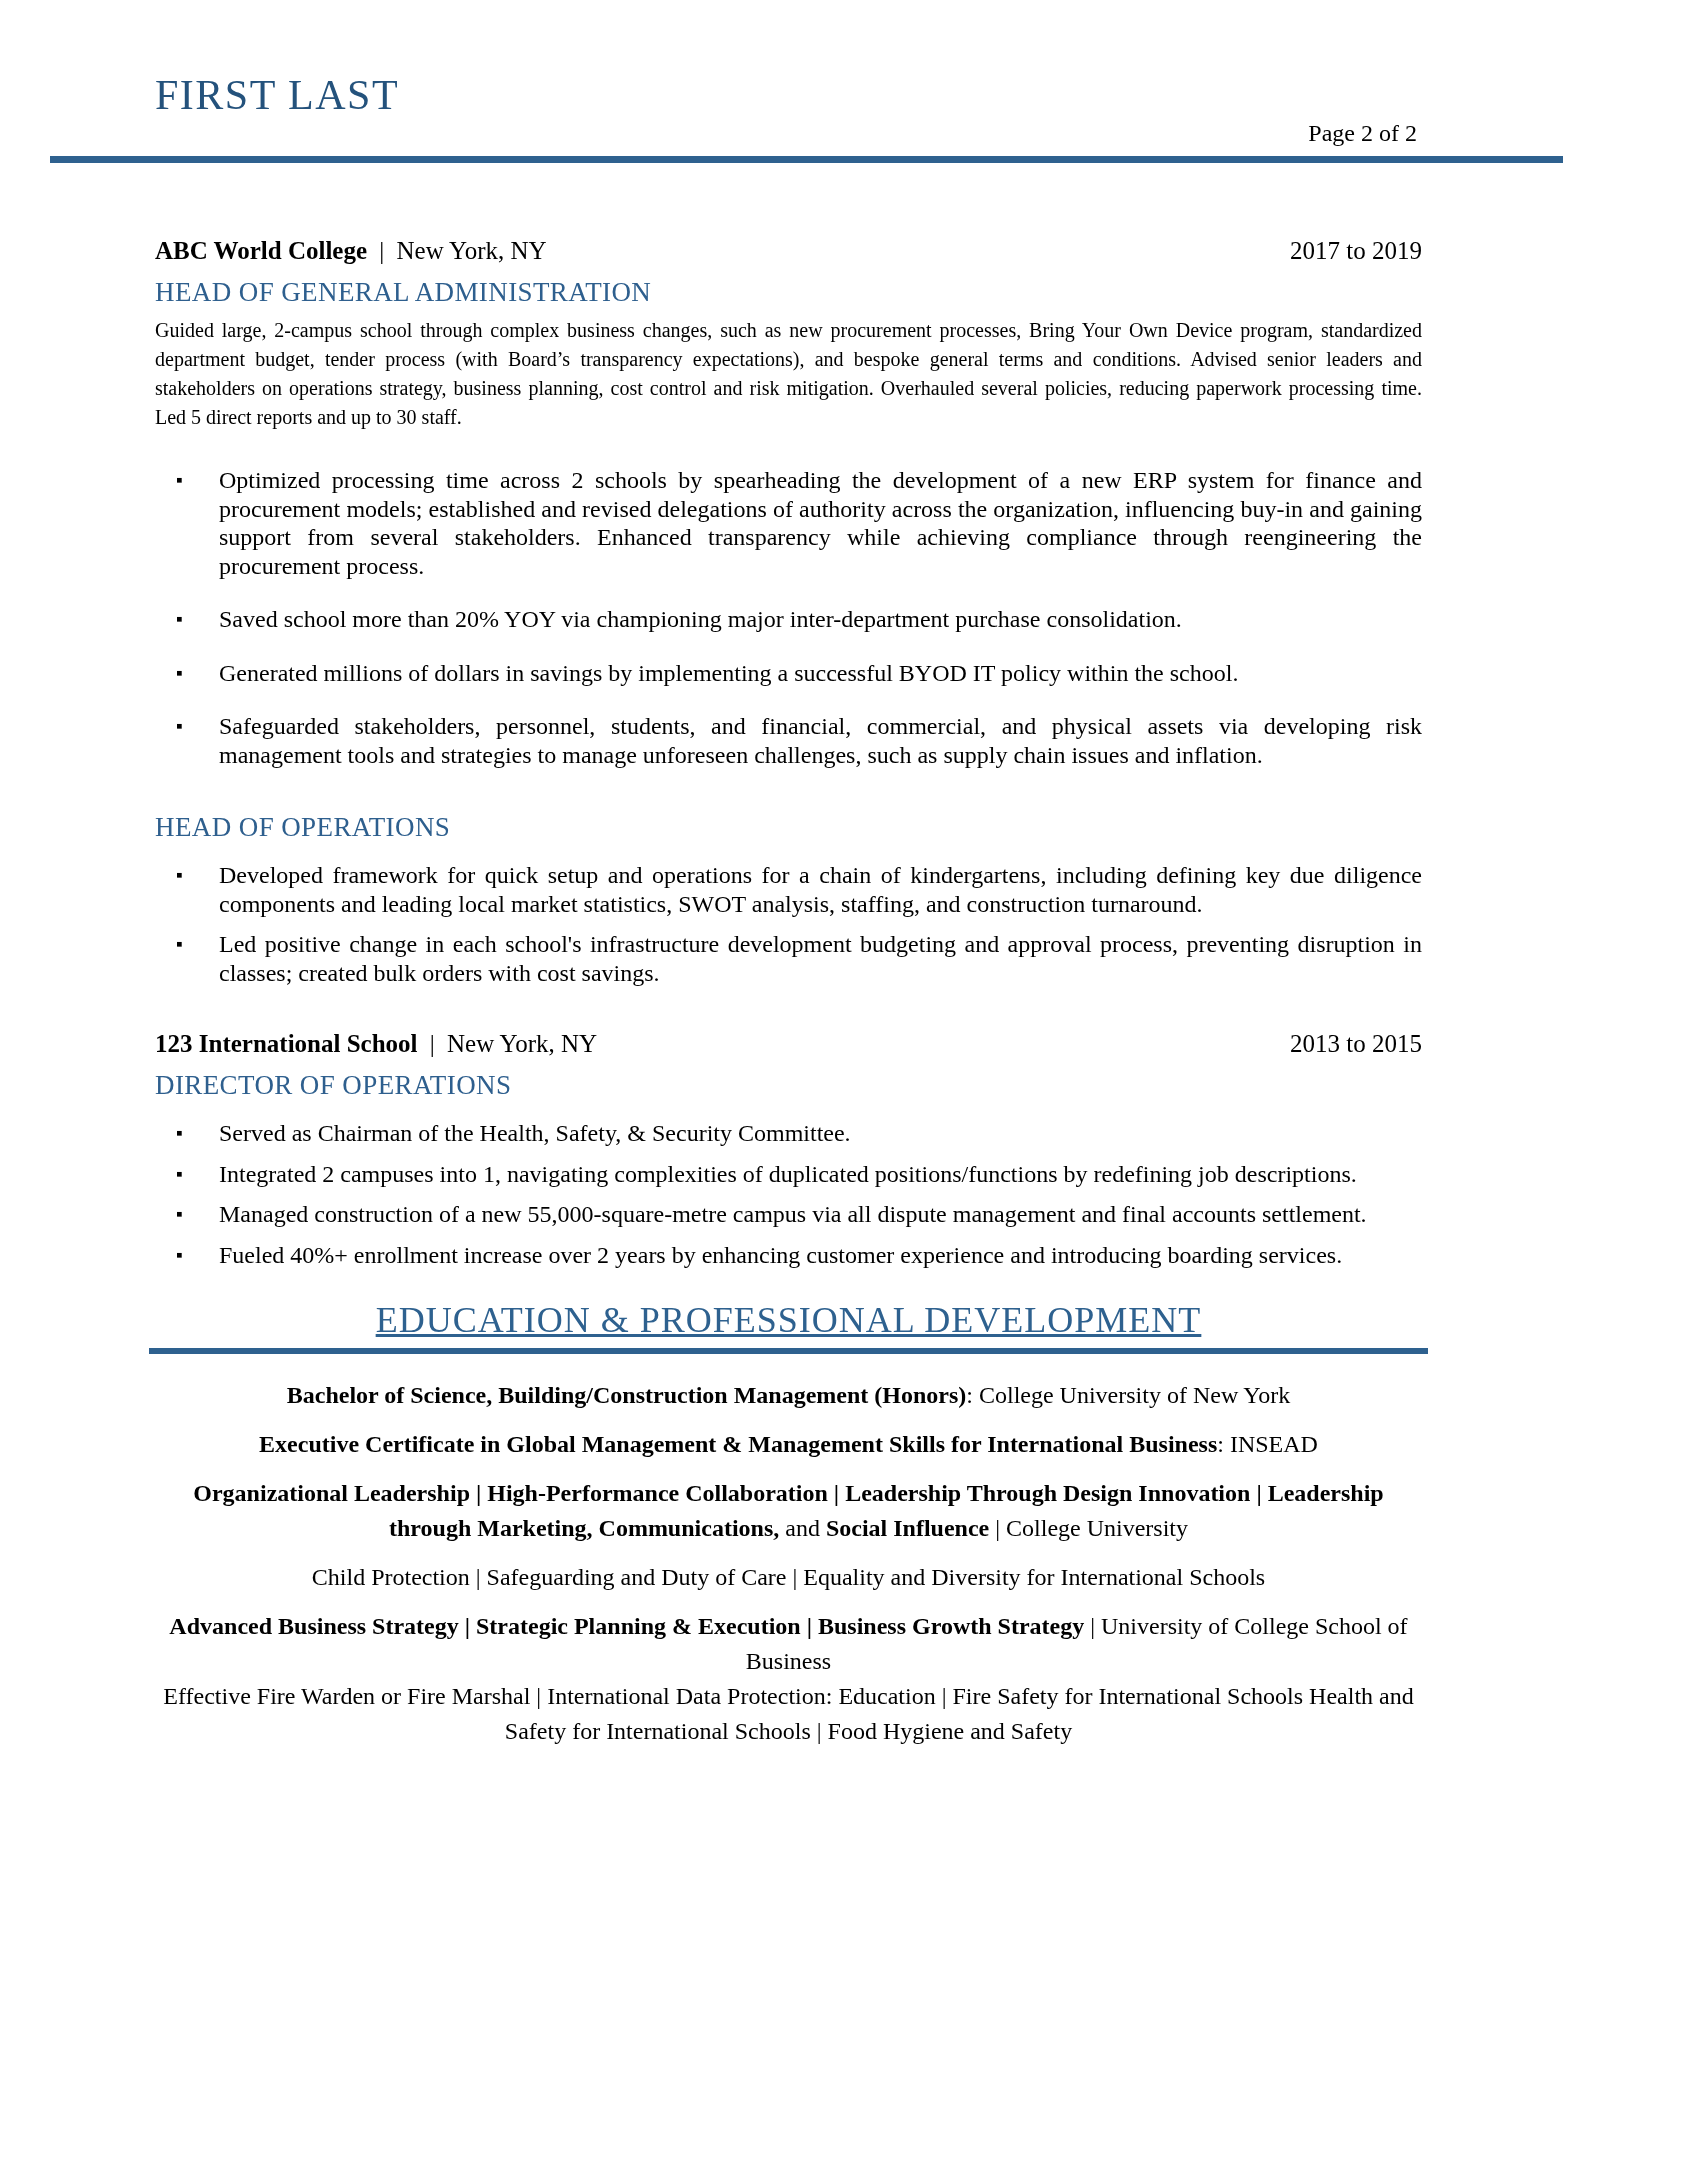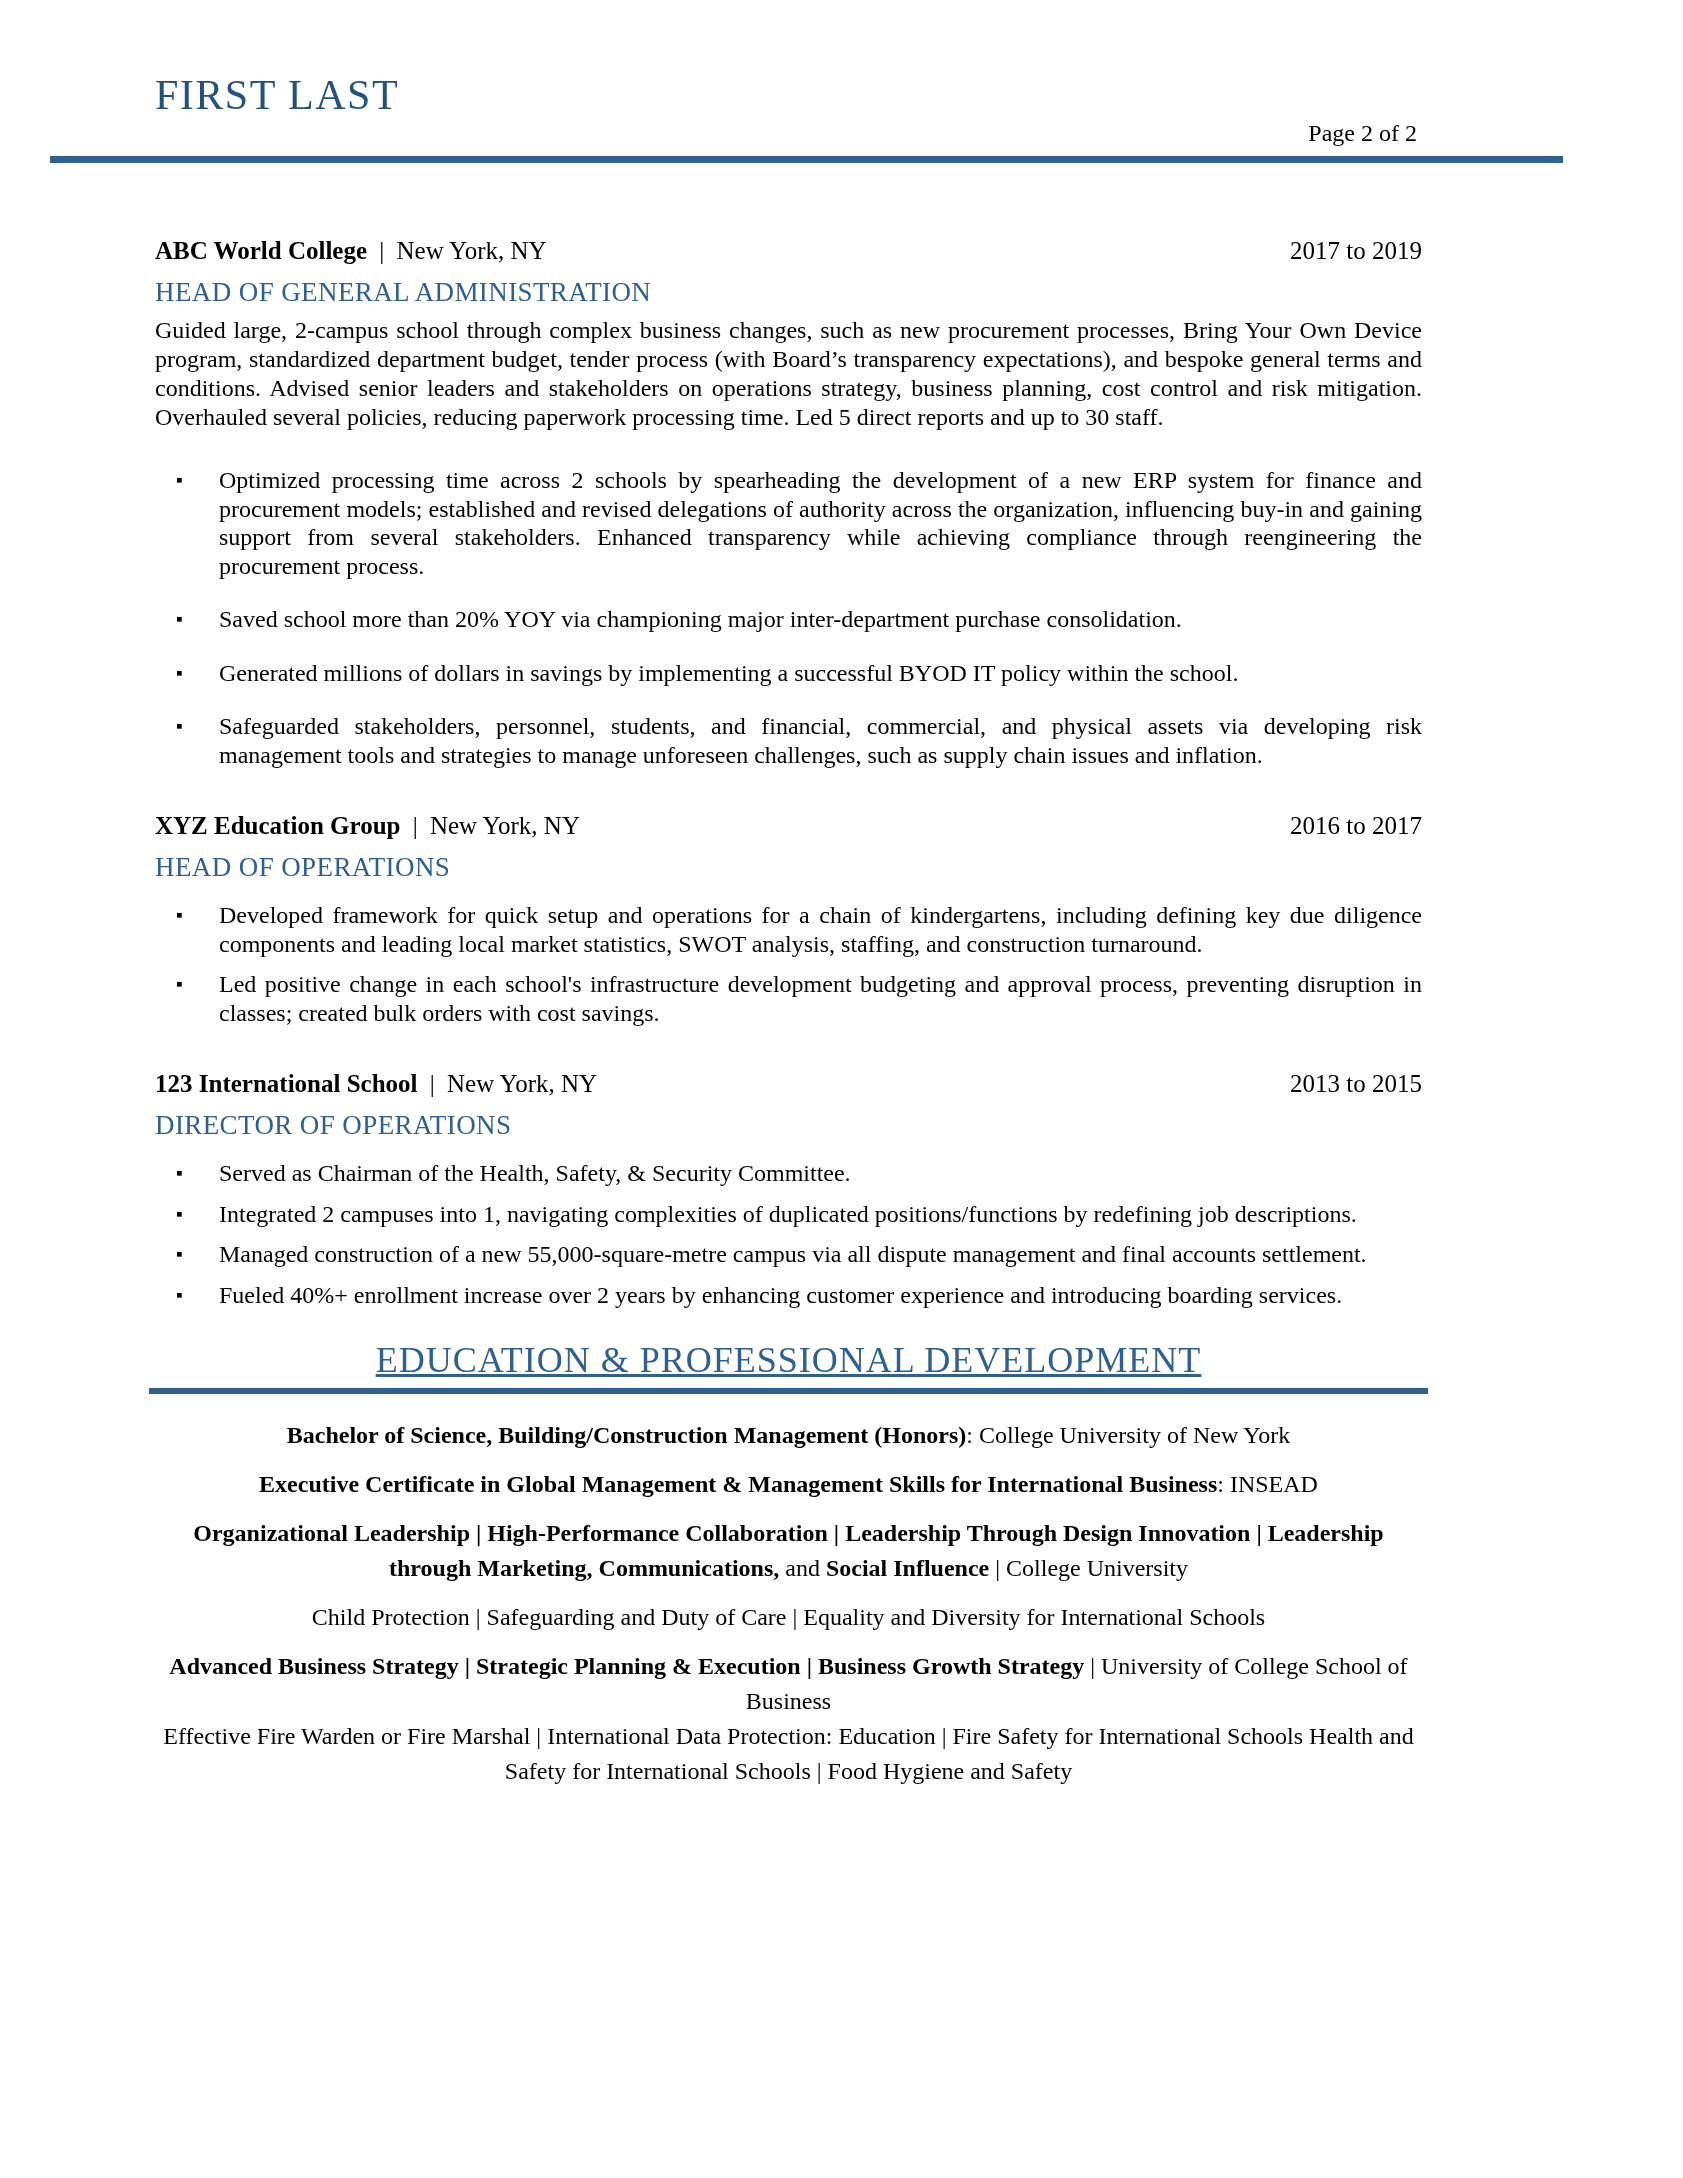--- a/index.html
+++ b/index.html
@@ -24,21 +24,21 @@
   .content{padding:0 153px 0 155px;}
 
   
   .job{margin-top:42px;}
   .job:first-child{margin-top:73px;}
   .crow{display:flex;justify-content:space-between;align-items:baseline;font-size:25px;line-height:30px;}
   .cname{font-weight:bold;}
   .pipe{padding:0 6px;}
   .dates{font-size:25px;white-space:nowrap;}
   .jtitle{margin-top:10px;font-weight:normal;font-size:27px;line-height:32px;color:var(--title-blue);letter-spacing:0.4px;}
-  .summary{margin-top:8px;font-size:24px;line-height:29px;text-align:justify;}
+  .summary{margin-top:8px;font-size:20px;line-height:29px;text-align:justify;}
 
   .bullet{display:flex;margin-top:12px;}
   .jtitle + .bullet{margin-top:18px;}
   .summary + .bullet{margin-top:34px;}
   .job:first-child .bullet{margin-top:25px;}
   .job:first-child .summary + .bullet{margin-top:34px;}
   .bmark{flex:0 0 64px;padding-left:21px;font-size:19px;line-height:28.5px;}
   .btext{flex:1;font-size:24px;line-height:28.5px;text-align:justify;}
 
   
@@ -80,24 +80,20 @@
           <div class="bullet">
             <span class="bmark">▪</span>
             <span class="btext">Generated millions of dollars in savings by implementing a successful BYOD IT policy within the school.</span>
           </div>
           <div class="bullet">
             <span class="bmark">▪</span>
             <span class="btext">Safeguarded stakeholders, personnel, students, and financial, commercial, and physical assets via developing risk management tools and strategies to manage unforeseen challenges, such as supply chain issues and inflation.</span>
           </div>
         </article>
         <article class="job">
-          <div class="crow">
-            <div class="cleft"><span class="cname">XYZ Education Group</span><span class="pipe"> | </span><span class="cloc">New York, NY</span></div>
-            <div class="dates">2016 to 2017</div>
-          </div>
           <h3 class="jtitle">HEAD OF OPERATIONS</h3>
           <div class="bullet">
             <span class="bmark">▪</span>
             <span class="btext">Developed framework for quick setup and operations for a chain of kindergartens, including defining key due diligence components and leading local market statistics, SWOT analysis, staffing, and construction turnaround.</span>
           </div>
           <div class="bullet">
             <span class="bmark">▪</span>
             <span class="btext">Led positive change in each school's infrastructure development budgeting and approval process, preventing disruption in classes; created bulk orders with cost savings.</span>
           </div>
         </article>

